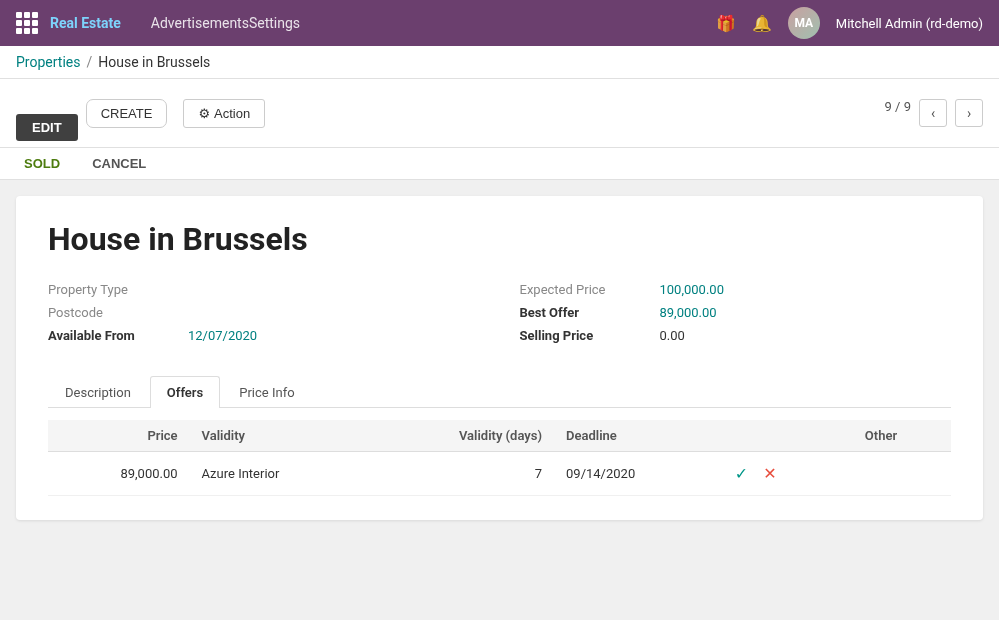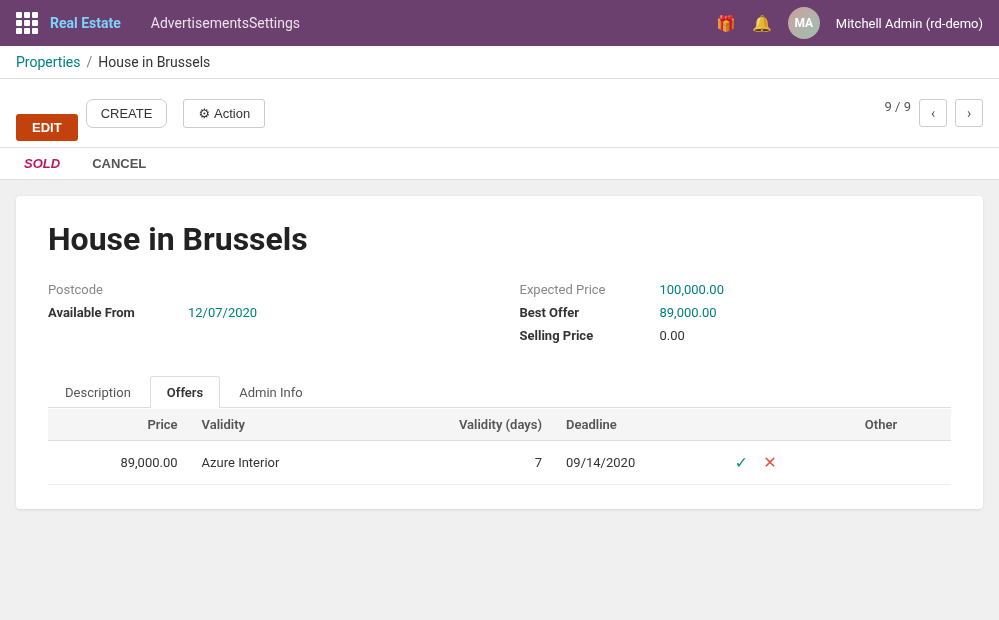--- a/index.html
+++ b/index.html
@@ -82,21 +82,21 @@
 
     
     .action-bar {
       background: white;
       padding: 6px 16px;
       display: flex;
       align-items: center;
       border-bottom: 1px solid #e0e0e0;
     }
     .btn-edit {
-      background: #c2410c;
+      background: #404040;
       color: white;
       border: none;
       padding: 6px 16px;
       border-radius: 3px;
       cursor: pointer;
       font-size: 13px;
       font-weight: bold;
       margin-top: 29px;
     }
     .btn-create {
@@ -155,21 +155,21 @@
     .btn-status {
       background: none;
       border: none;
       color: #555;
       cursor: pointer;
       font-size: 13px;
       font-weight: bold;
       padding: 4px 8px;
       text-transform: uppercase;
     }
-    .btn-status.sold { color: #be185d; font-style: italic; }
+    .btn-status.sold { color: #4d7c0f; }
 
     
     .main-content {
       padding: 16px;
     }
     .form-card {
       background: white;
       border-radius: 4px;
       box-shadow: 0 1px 3px rgba(0,0,0,0.1);
       padding: 24px 32px;
@@ -212,21 +212,21 @@
     }
     .field-value.date {
       color: #008080;
     }
 
     
     .tabs-row {
       display: flex;
       border-bottom: 1px solid #ddd;
       margin-top: 24px;
-      margin-bottom: 1px;
+      margin-bottom: 12px;
     }
     .tab {
       padding: 8px 16px;
       cursor: pointer;
       font-size: 13px;
       color: #555;
       border: 1px solid transparent;
       border-bottom: none;
       border-radius: 3px 3px 0 0;
       margin-right: 2px;
@@ -348,20 +348,24 @@
 
 <div class="main-content">
   <div class="form-card">
 
     <h1 class="property-title">House in Brussels</h1>
 
     <div class="fields-row">
 
       <div class="fields-left">
         <div class="field-row">
+          <span class="field-label">Property Type</span>
+          <span class="field-value"></span>
+        </div>
+        <div class="field-row">
           <span class="field-label">Postcode</span>
           <span class="field-value"></span>
         </div>
         <div class="field-row">
           <span class="field-label bold">Available From</span>
           <span class="field-value date">12/07/2020</span>
         </div>
       </div>
 
       <div class="fields-right">
@@ -376,21 +380,21 @@
         <div class="field-row">
           <span class="field-label bold">Selling Price</span>
           <span class="field-value">0.00</span>
         </div>
       </div>
     </div>
 
     <div class="tabs-row">
       <div class="tab">Description</div>
       <div class="tab active">Offers</div>
-      <div class="tab">Admin Info</div>
+      <div class="tab">Price Info</div>
     </div>
 
     <table class="offers-table">
       <thead>
         <tr>
           <th class="right">Price</th>
           <th>Validity</th>
           <th class="right">Validity (days)</th>
           <th>Deadline</th>
           <th></th>

